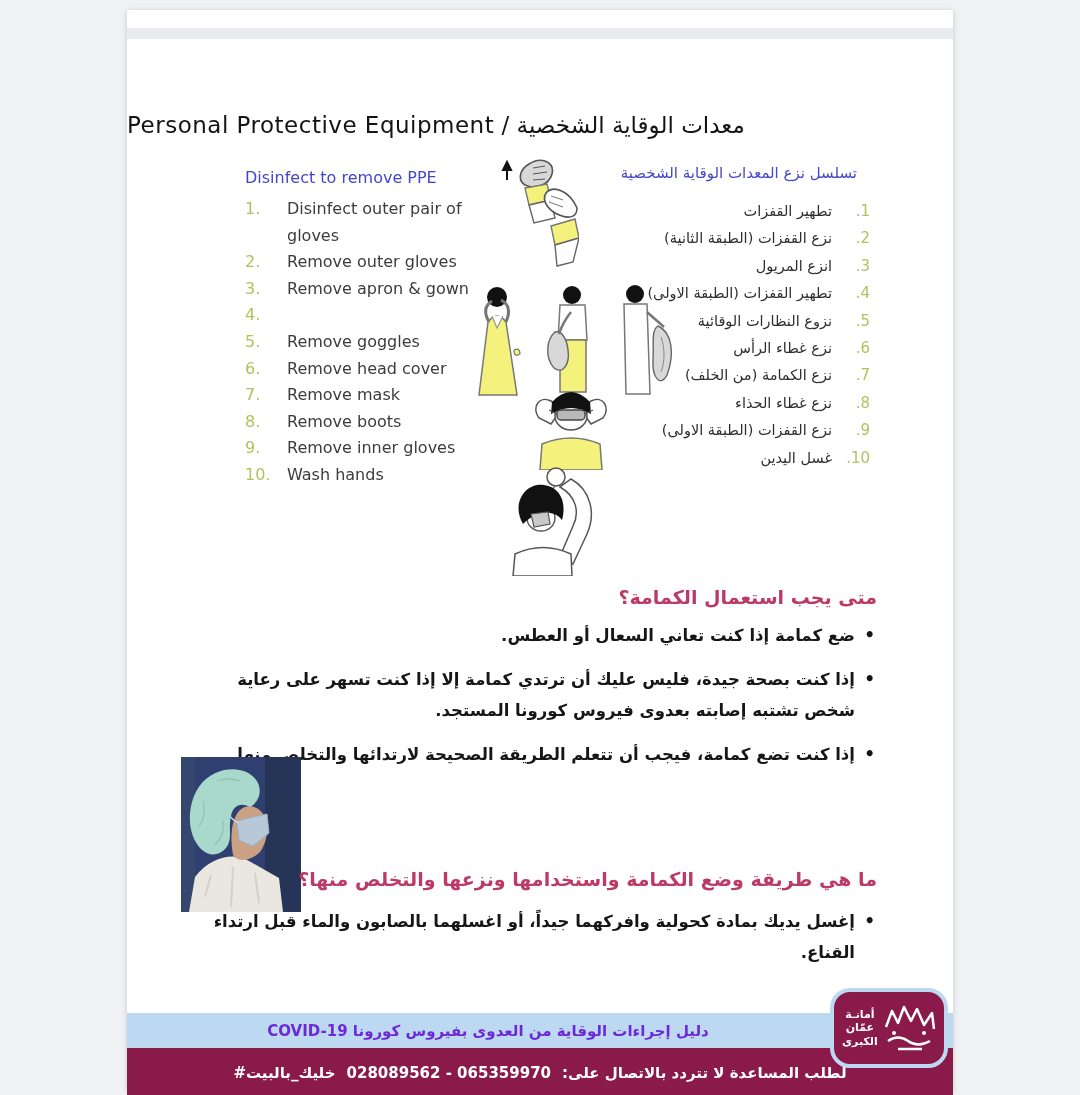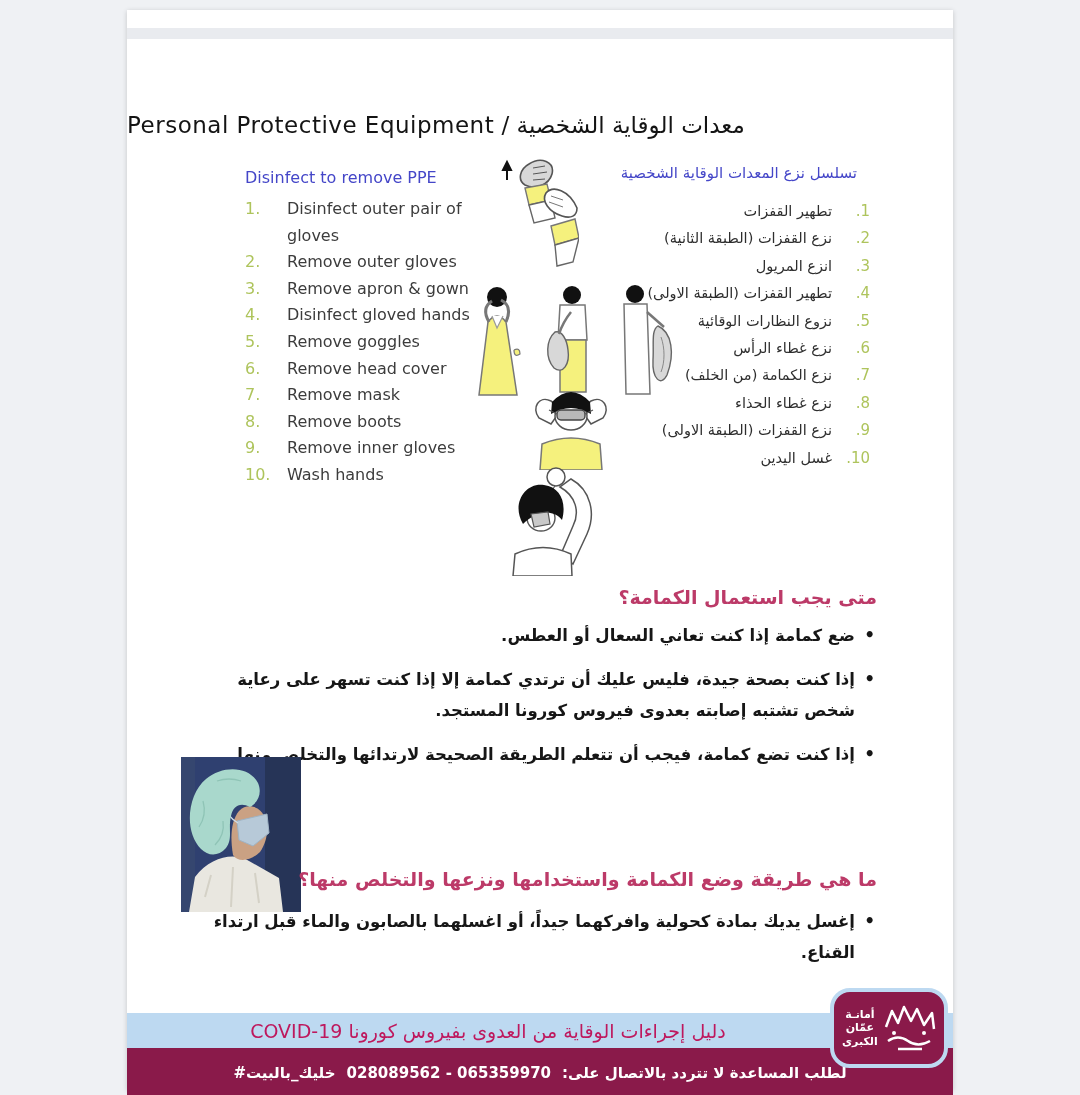--- a/index.html
+++ b/index.html
@@ -39,21 +39,21 @@
   }
   ul.bullets li::before{content:"•";position:absolute;right:2px;top:0;font-size:17px;}
   
   .photo{left:54px;top:747px;width:120px;height:155px;}
   
   .banner-blue{
     left:0;top:1003px;width:100%;height:35px;background:#bdd9f1;
     display:flex;align-items:center;justify-content:center;
   }
   .banner-blue .banner-text{
-    direction:rtl;font-size:19px;font-weight:normal;color:#be185d;padding-left:6px;padding-right:110px;
+    direction:rtl;font-size:15px;font-weight:bold;color:#6d28d9;padding-left:6px;padding-right:110px;
   }
   .bar-maroon{
     left:0;top:1038px;width:100%;height:49px;background:#8a1a4a;
     display:flex;align-items:center;justify-content:center;gap:11px;
   }
   .bar-maroon span{color:#ffffff;font-size:15px;font-weight:bold;white-space:nowrap;}
   .logo{
     right:5px;top:978px;width:118px;height:80px;background:#8a1a4a;
     border:4px solid #bdd9f1;border-radius:20px;
     display:flex;align-items:center;justify-content:space-between;
@@ -82,21 +82,20 @@
     <li>
         <span class="en-num">2.</span>
         <span class="en-text">Remove outer gloves</span>
       </li>
     <li>
         <span class="en-num">3.</span>
         <span class="en-text">Remove apron &amp; gown</span>
       </li>
     <li>
         <span class="en-num">4.</span>
-        <span class="en-text">Disinfect gloved hands</span>
       </li>
     <li>
         <span class="en-num">5.</span>
         <span class="en-text">Remove goggles</span>
       </li>
     <li>
         <span class="en-num">6.</span>
         <span class="en-text">Remove head cover</span>
       </li>
     <li>

